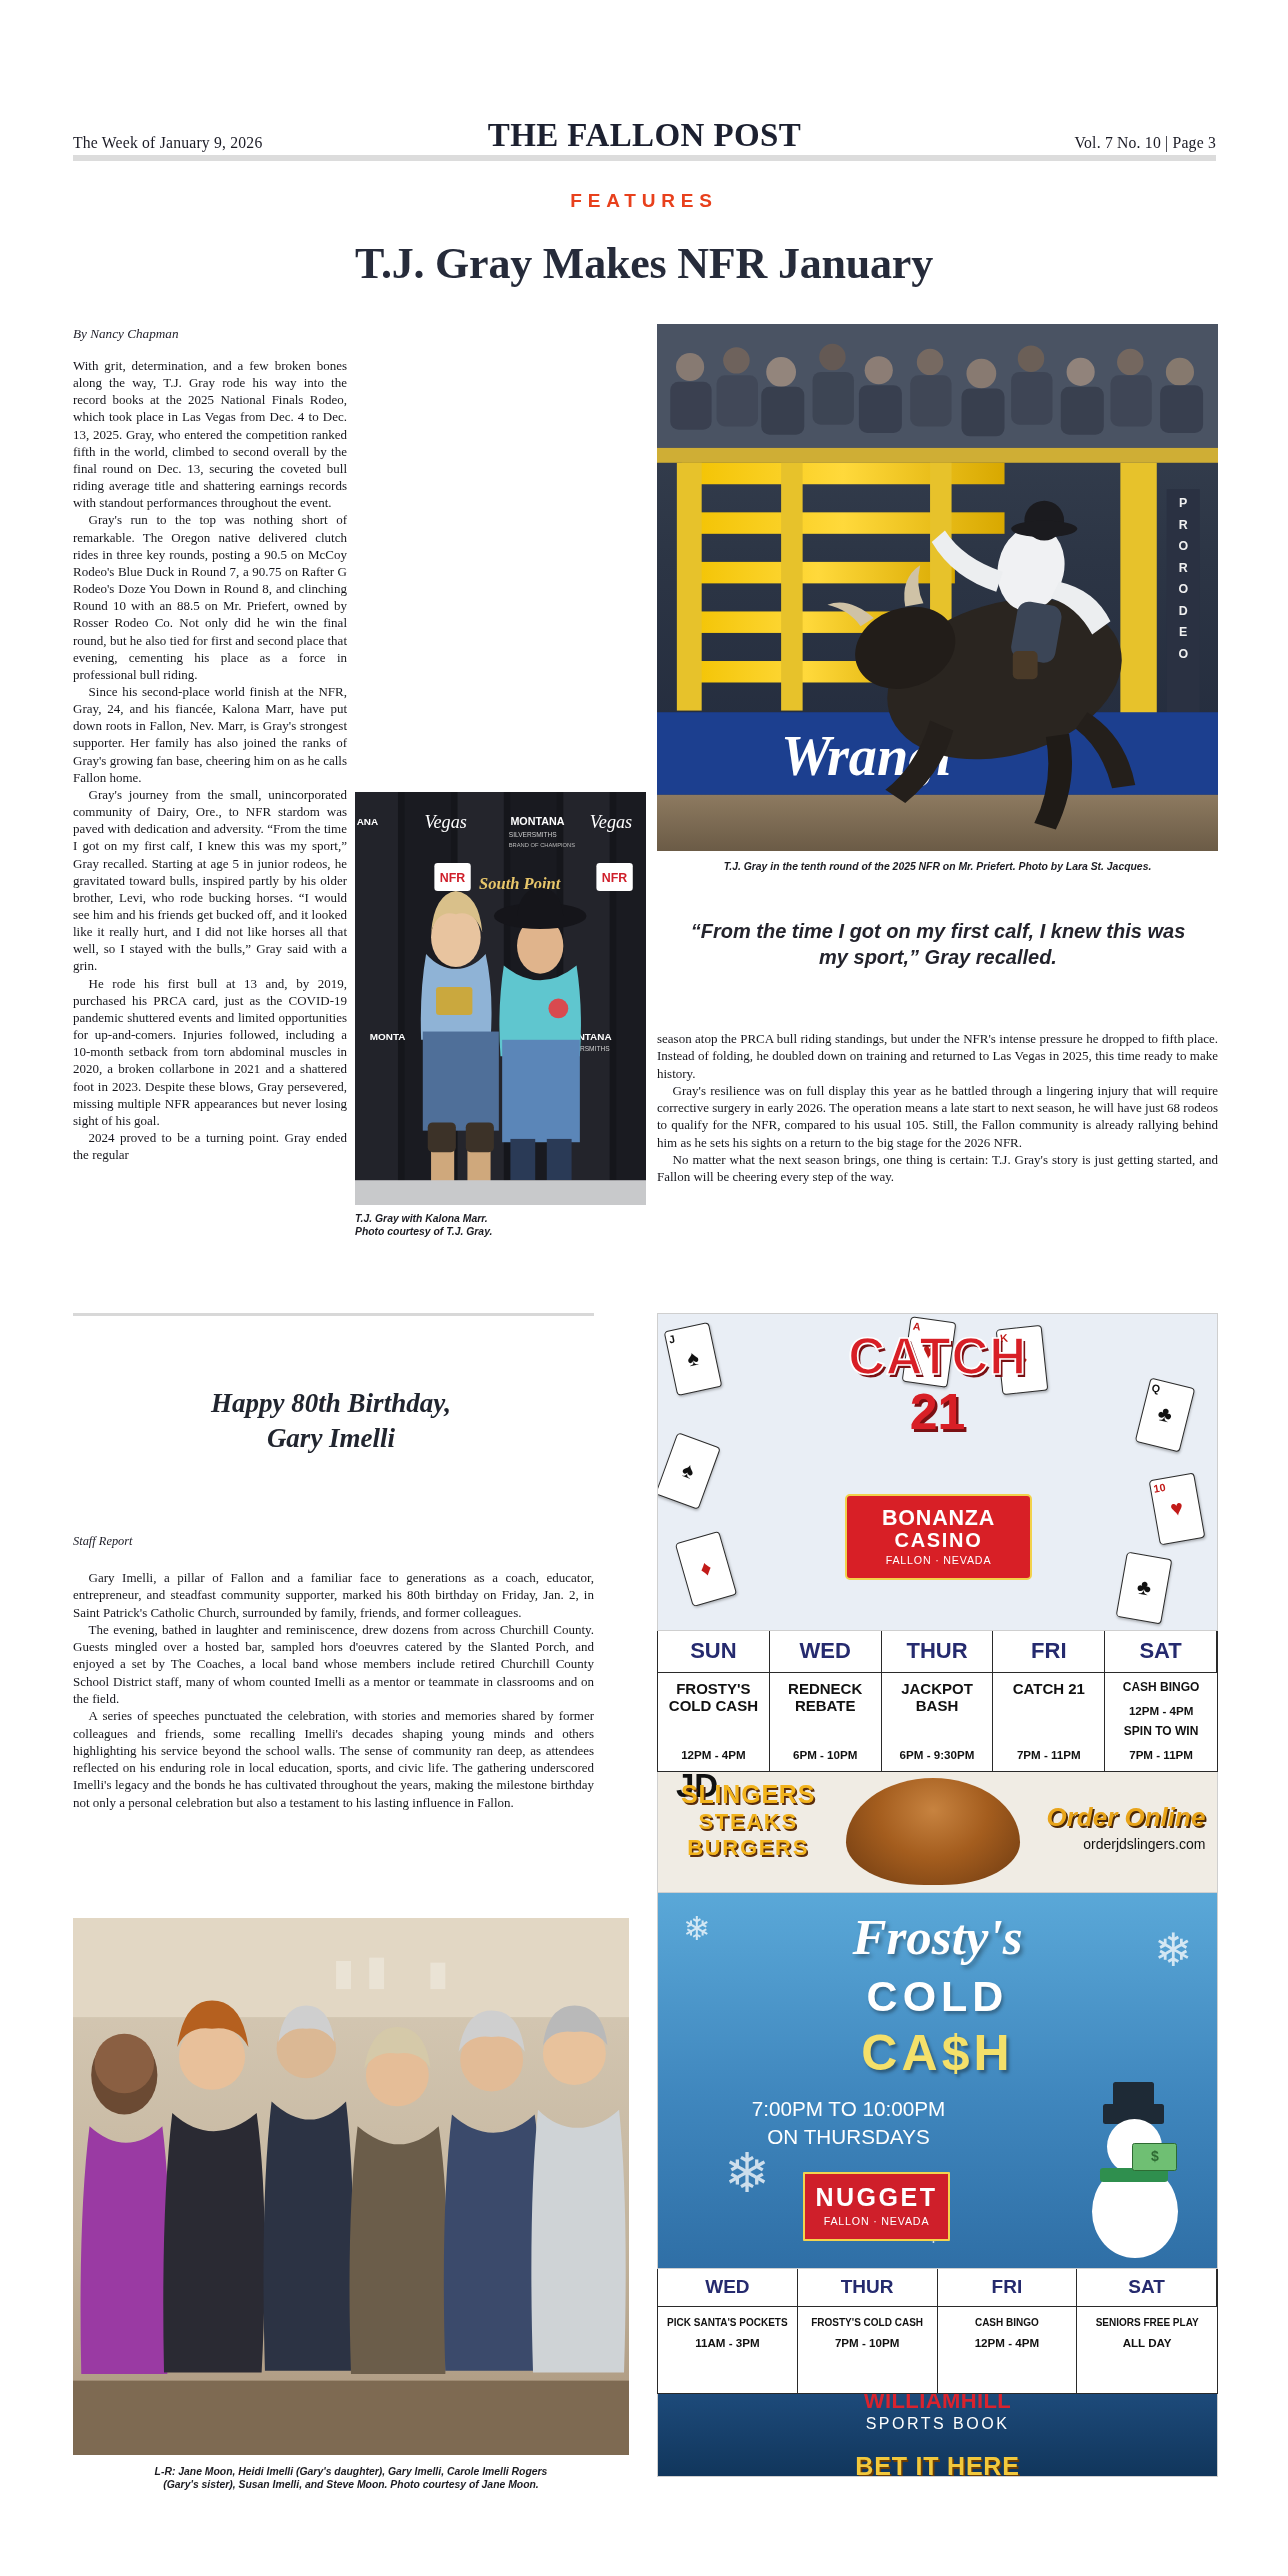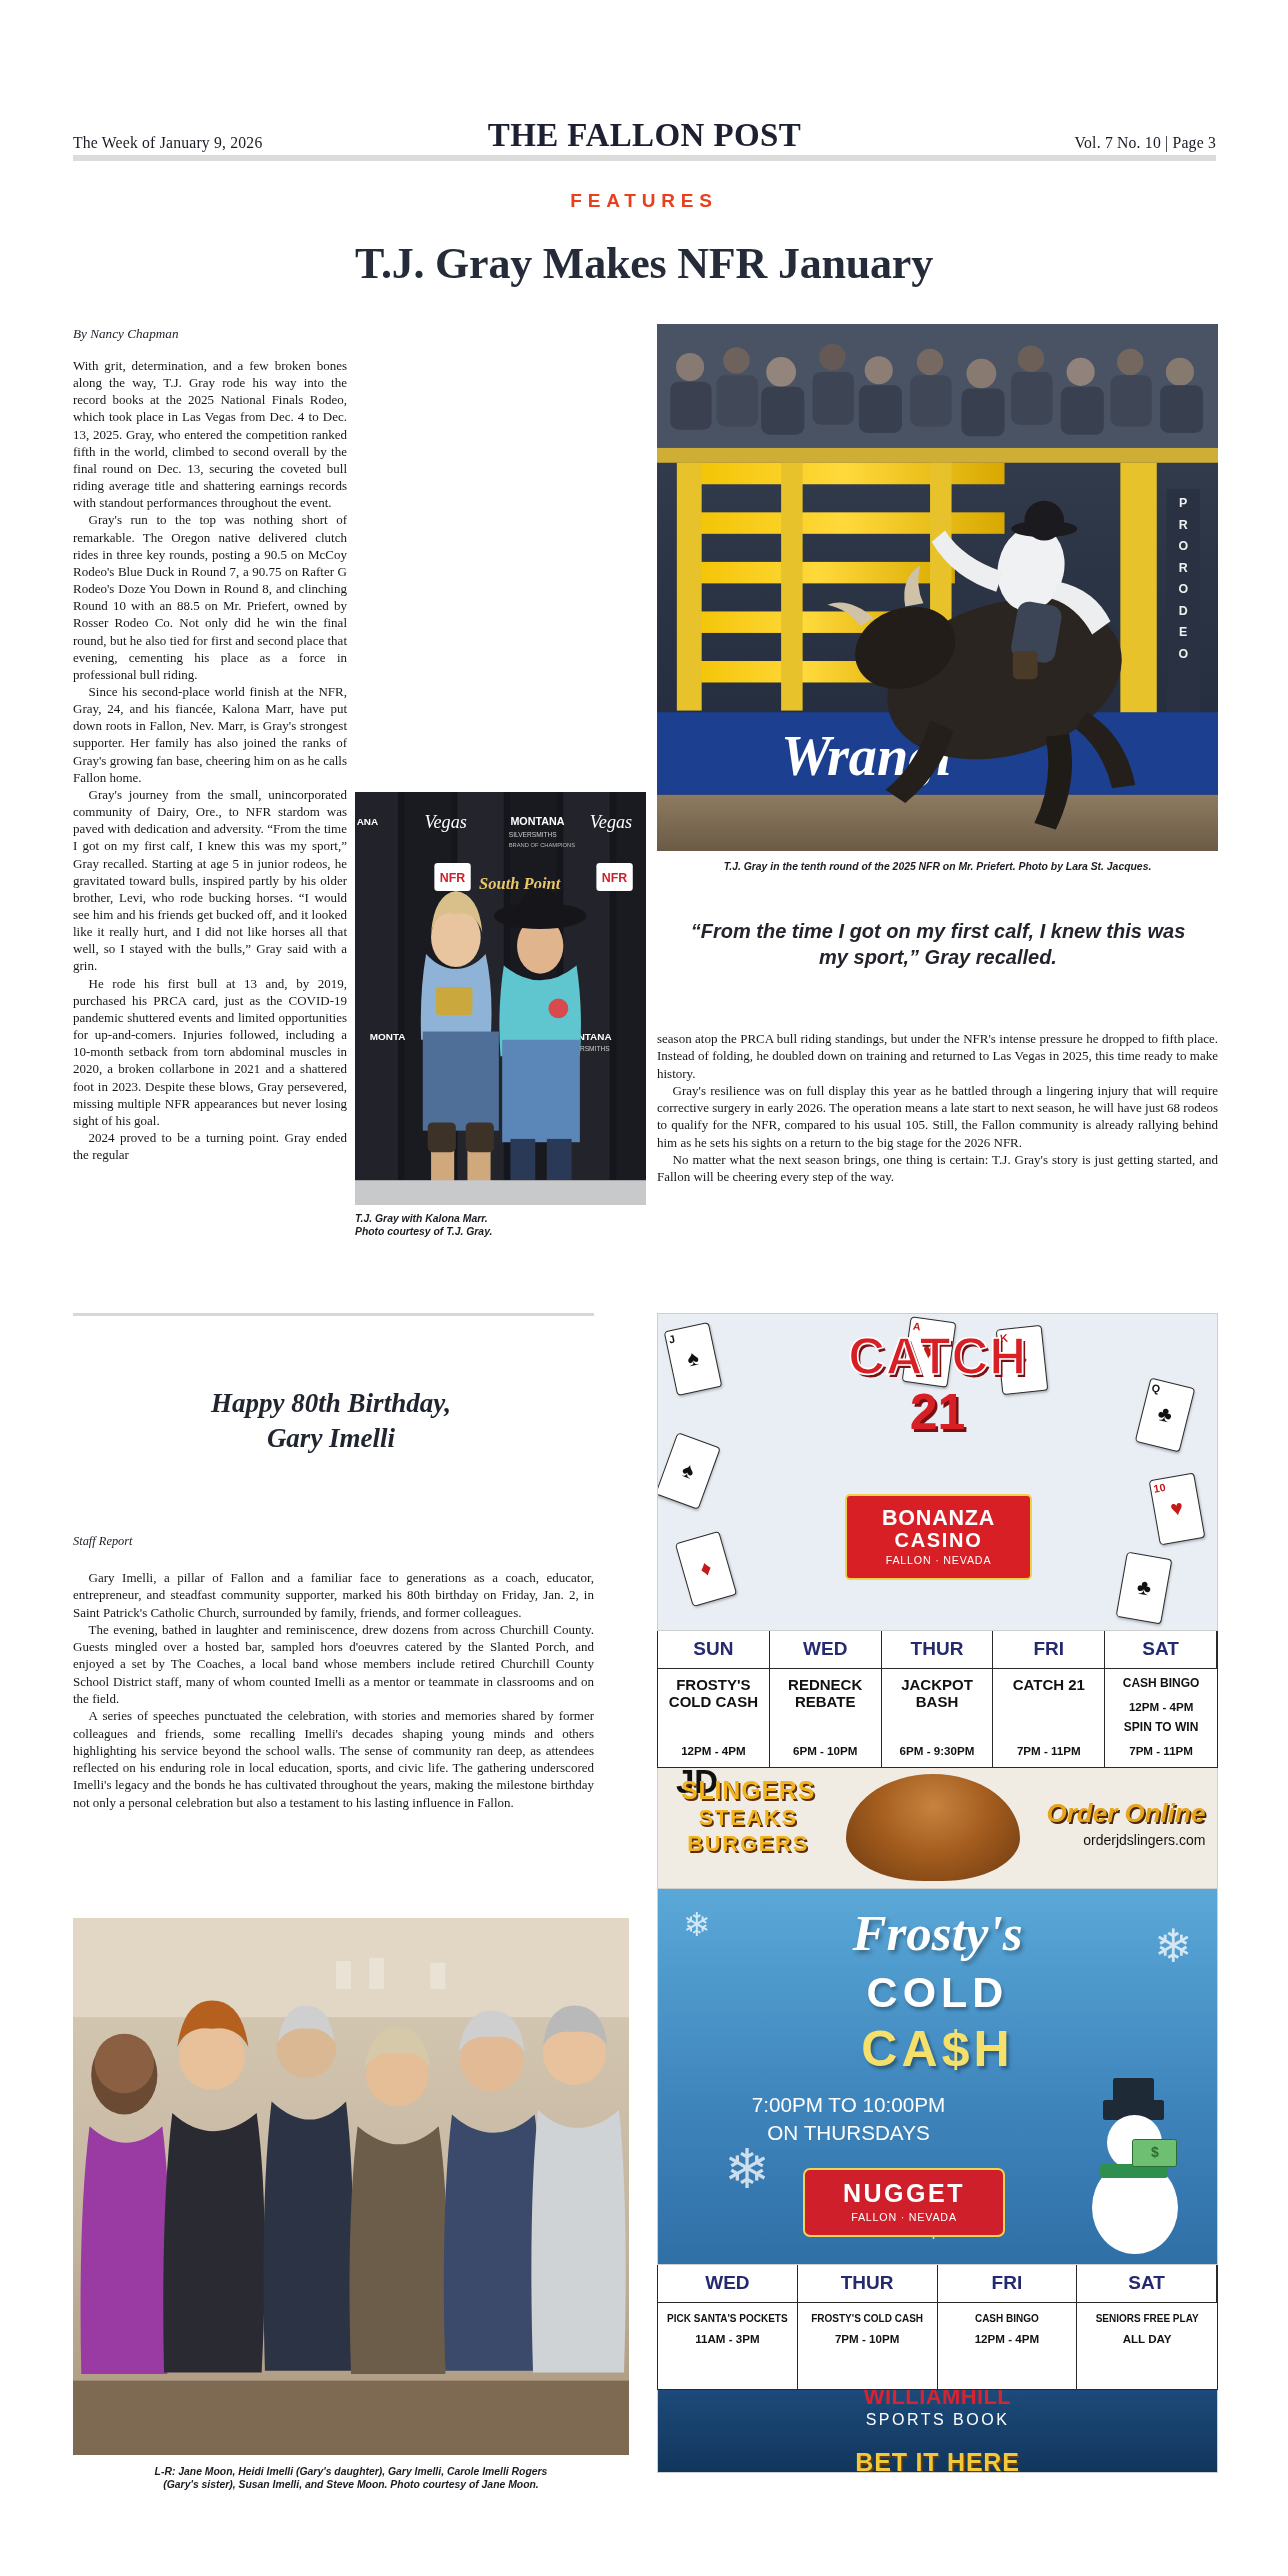--- a/index.html
+++ b/index.html
@@ -147,21 +147,21 @@
   }
   .bonanza .b1 { font-weight:bold; font-size:21.5px; letter-spacing:0.8px; line-height:1; }
   .bonanza .b2 { font-weight:bold; font-size:20px; letter-spacing:1.7px; line-height:1.1; }
   .bonanza .b3 { font-size:10.7px; letter-spacing:0.8px; margin-top:3.3px; }
 
   .sched {
     width:561px; border:1.7px solid #2a2a2a; border-top:none;
     display:grid; grid-template-columns:repeat(5,1fr); background:#fff;
   }
   .sched .hd {
-    font-family:"Liberation Sans", sans-serif; font-weight:bold; font-size:19px;
+    font-family:"Liberation Sans", sans-serif; font-weight:bold; font-size:22px;
     color:#252a6e; text-align:center; padding:7.4px 1.7px; border-right:1.7px solid #2a2a2a;
     border-bottom:1.7px solid #2a2a2a;
   }
   .sched .hd:last-child { border-right:none; }
   .sched .cl {
     font-family:"Liberation Sans", sans-serif; font-weight:bold; color:#111;
     text-align:center; padding:8.3px 2.5px 10px; border-right:1.7px solid #2a2a2a;
     display:flex; flex-direction:column; justify-content:space-between; min-height:98px;
   }
   .sched .cl:last-child { border-right:none; }
@@ -215,22 +215,22 @@
   .fr-cash {
     position:absolute; left:0; right:0; top:131px; text-align:center;
     font-family:"Liberation Sans", sans-serif; font-weight:bold;
     font-size:50px; letter-spacing:4.1px; color:#f4e06a; text-shadow:2.5px 2.5px 3.3px rgba(0,0,0,.35);
   }
   .fr-time {
     position:absolute; left:25px; top:202px; width:331px; text-align:center;
     font-family:"Liberation Sans", sans-serif; font-size:20.7px; color:#fff; line-height:1.35;
   }
   .nugget {
-    position:absolute; left:145px; top:279px; width:202px; height:69px;
-    background:#cf1f2a; border:2.5px solid #f3d44e; border-radius:7px;
+    position:absolute; left:145px; top:279px; width:147px; height:69px;
+    background:#cf1f2a; border:2.5px solid #f3d44e; border-radius:1px;
     display:flex; flex-direction:column; align-items:center; justify-content:center;
     font-family:"Liberation Sans", sans-serif; color:#fff;
   }
   .nugget .n1 { font-weight:bold; font-size:25px; letter-spacing:2.5px; line-height:1; }
   .nugget .n2 { font-size:10.7px; letter-spacing:0.8px; margin-top:5px; }
   .snowman {
     position:absolute; right:33px; bottom:8.3px; width:99px; height:149px;
   }
   .sm-head { position:absolute; left:21.5px; top:8.3px; width:55px; height:55px; background:#fff; border-radius:50%; }
   .sm-body { position:absolute; left:6.6px; top:55px; width:86px; height:93px; background:#fff; border-radius:50%; }

